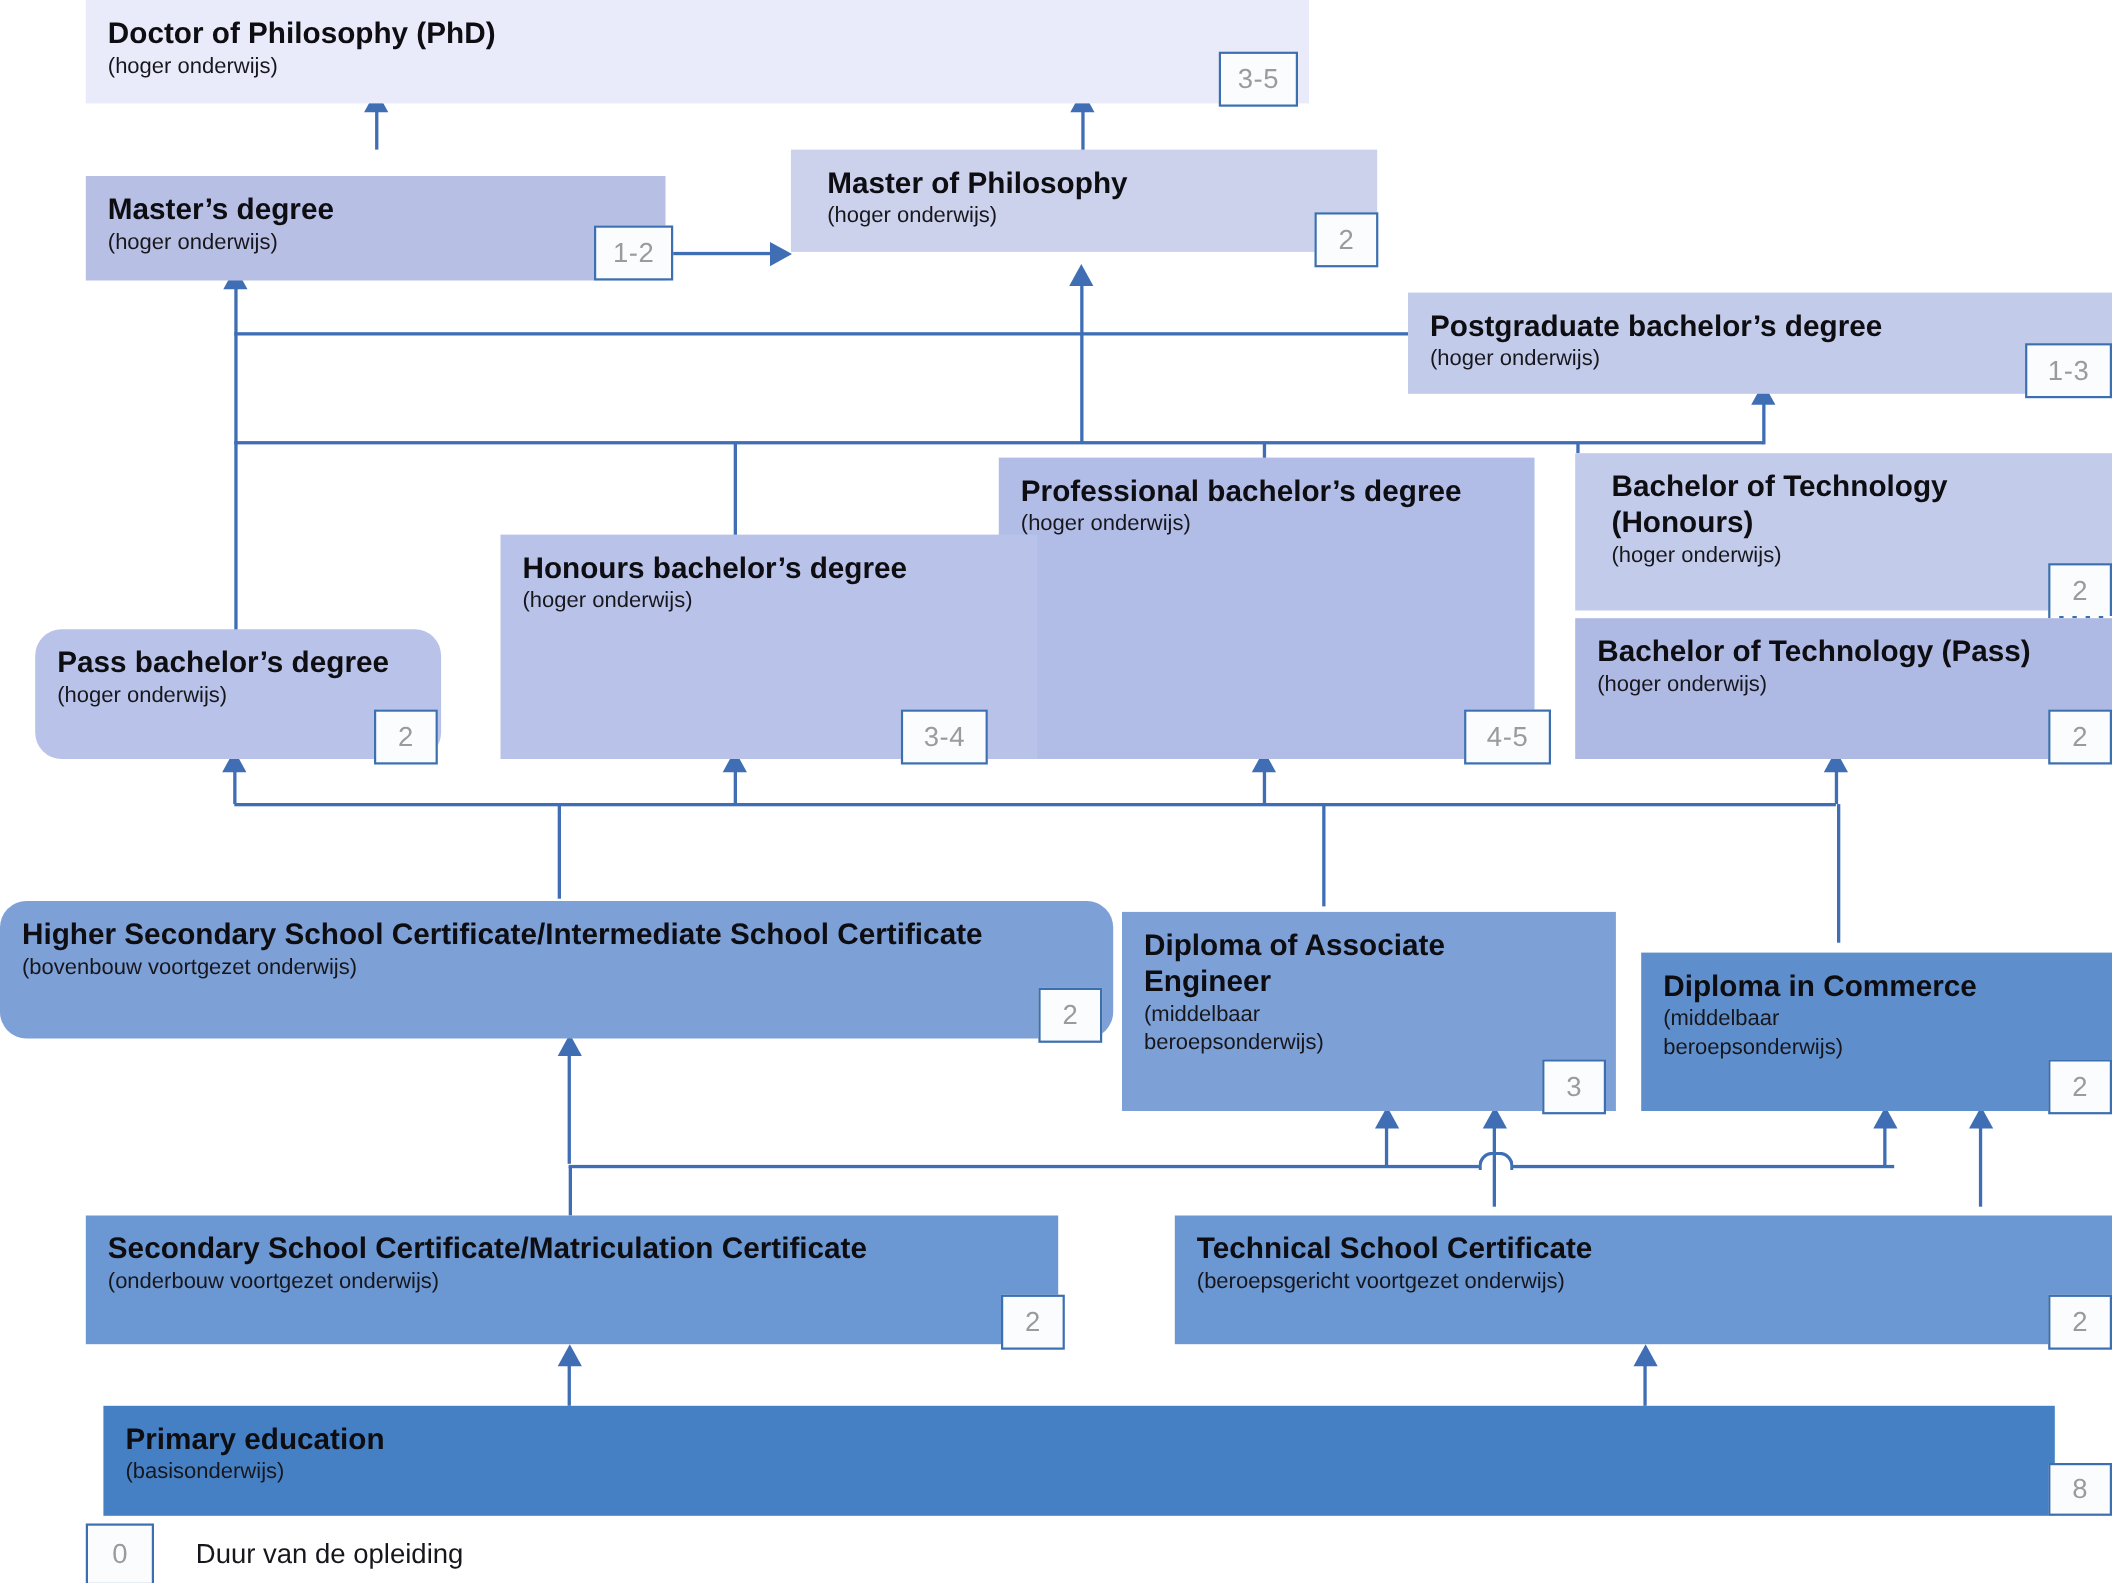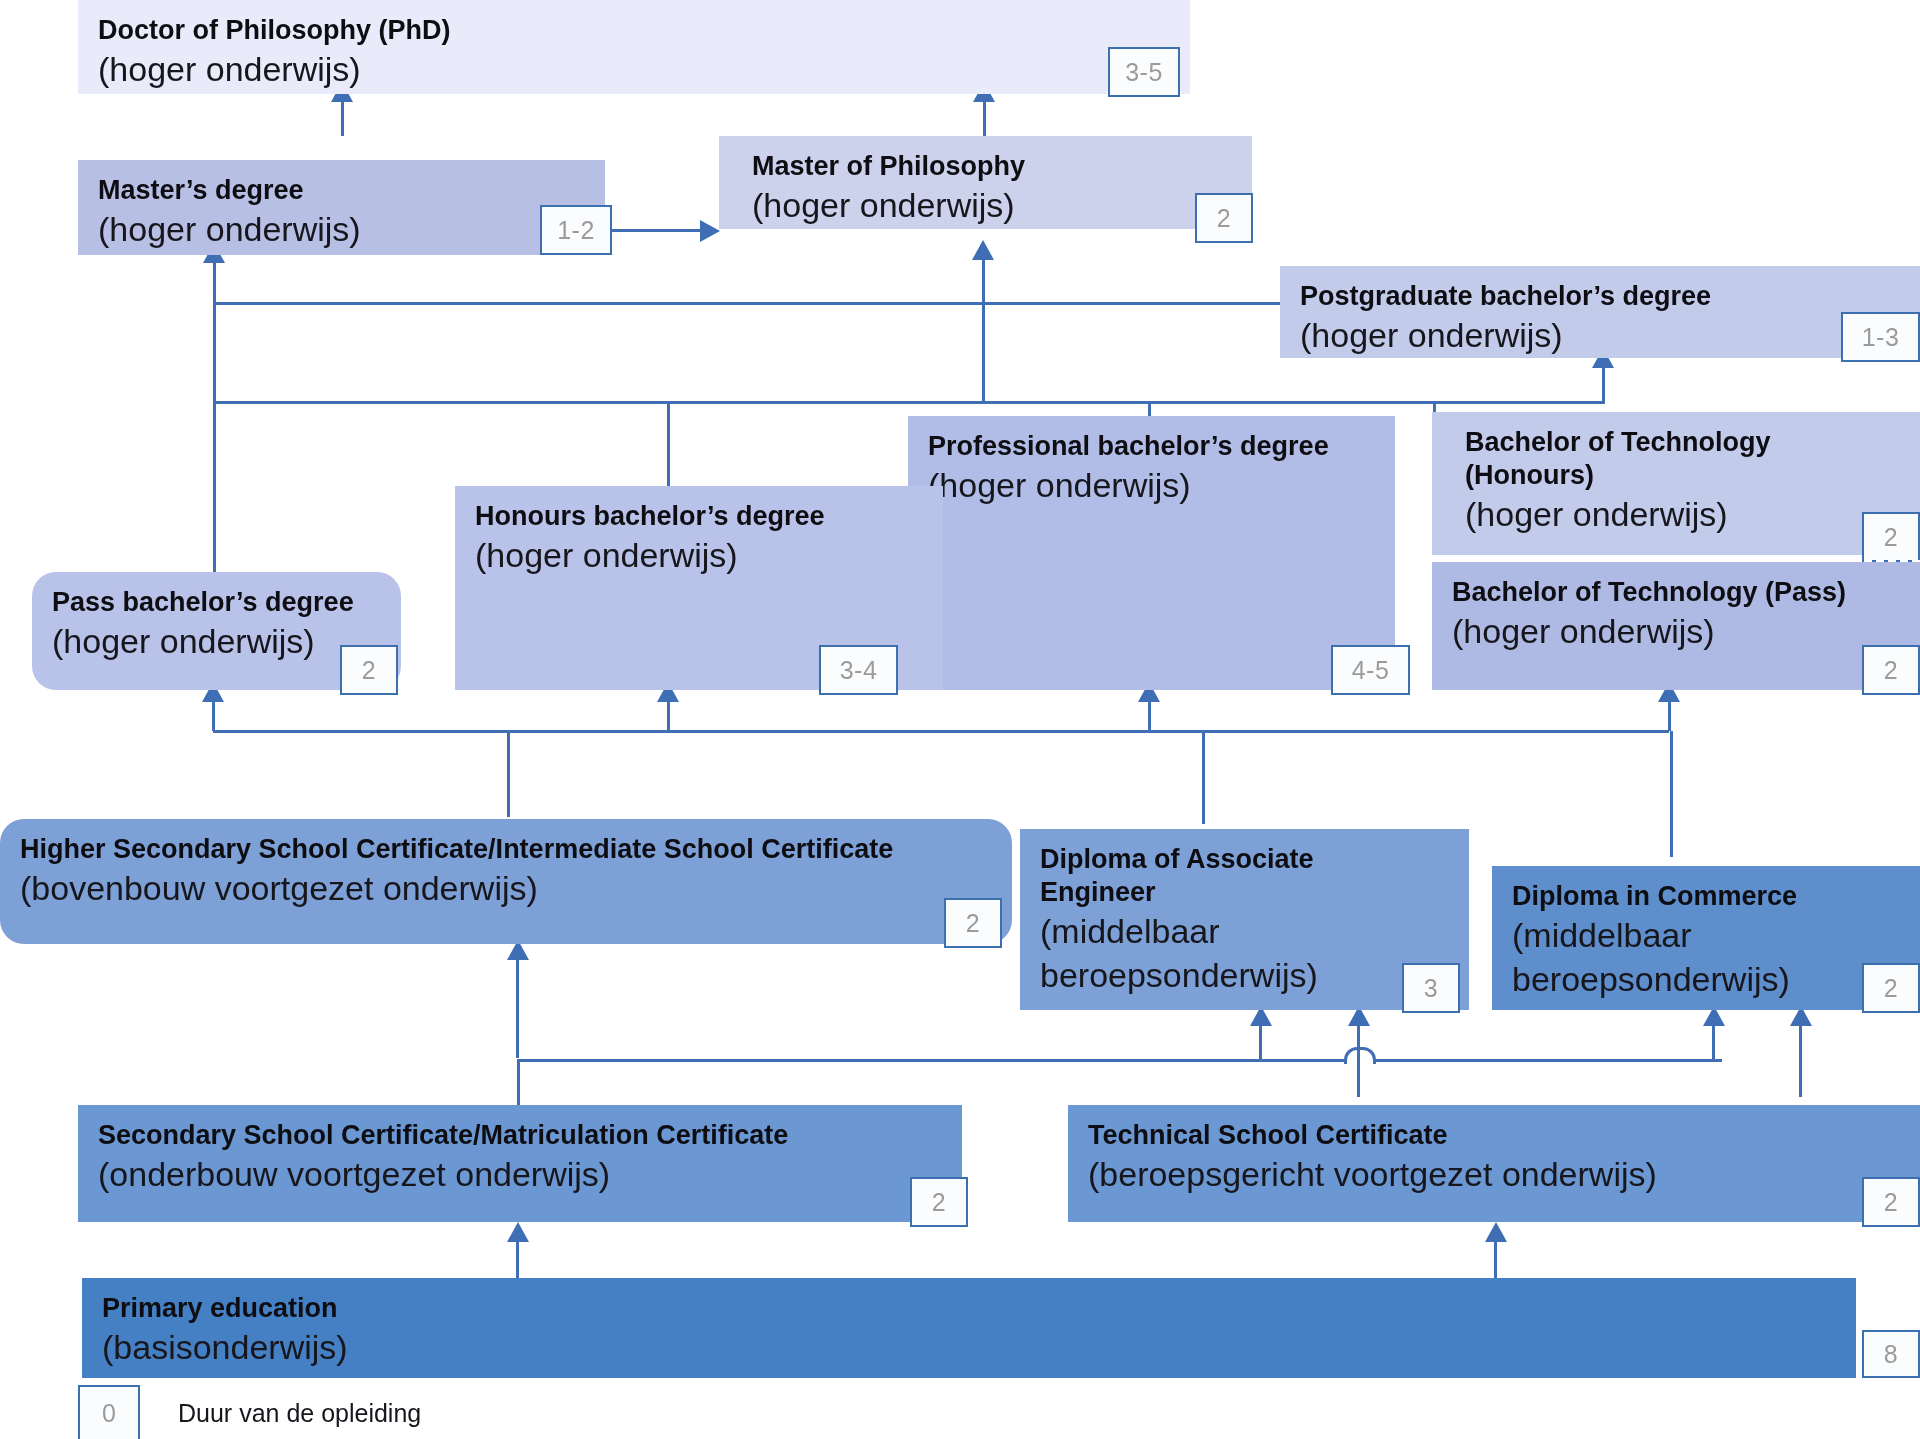--- a/index.html
+++ b/index.html
@@ -4,21 +4,21 @@
 <style>
   html,body{margin:0;padding:0;background:#ffffff;}
   body{font-family:"Liberation Sans", sans-serif;}
   #stage{position:relative;width:1920px;height:1439px;background:#fff;overflow:hidden;}
 
   .node{position:absolute;box-sizing:border-box;padding:14px 20px 10px 20px;}
   .node .t{font-weight:bold;color:#0d0d12;line-height:1.22;}
   .node .s{color:#16161c;line-height:1.30;font-weight:normal;}
 
   
-  .f28 .t{font-size:27px;} .f28 .s{font-size:34px;}
+  .f28 .t{font-size:27px;} .f28 .s{font-size:20px;}
 
   
   .tone-phd   {background:#e9ebfa;}
   .tone-mphil {background:#ccd1ec;padding-left:33px;}
   .tone-msc   {background:#b7bfe4;}
   .tone-pgb   {background:#c3cbea;}
   .tone-bach  {background:#b9c2e8;}
   .tone-btec1 {background:#c2cbea;}
   .tone-btec2 {background:#aebae3;}
   .tone-prof  {background:#b1bde6;}
@@ -215,21 +215,21 @@
     <div class="s">(onderbouw voortgezet onderwijs)</div>
   </div>
   <div class="badge" style="left:910px;top:1177px;width:58px;height:50px;">2</div>
 
   <div class="node tone-tsc f28" style="left:1068px;top:1105px;width:852px;height:117px;">
     <div class="t">Technical School Certificate</div>
     <div class="s">(beroepsgericht voortgezet onderwijs)</div>
   </div>
   <div class="badge" style="left:1862px;top:1177px;width:58px;height:50px;">2</div>
 
-  <div class="node tone-prim f28" style="left:82px;top:1278px;width:1774px;height:100px;">
+  <div class="node tone-prim f28" style="left:94px;top:1278px;width:1774px;height:100px;">
     <div class="t">Primary education</div>
     <div class="s">(basisonderwijs)</div>
   </div>
   <div class="badge" style="left:1862px;top:1330px;width:58px;height:48px;">8</div>
 
   <div class="legend" style="left:78px;top:1385px;">
     <div class="lbox">0</div>
     <div class="ltxt">Duur van de opleiding</div>
   </div>
 

